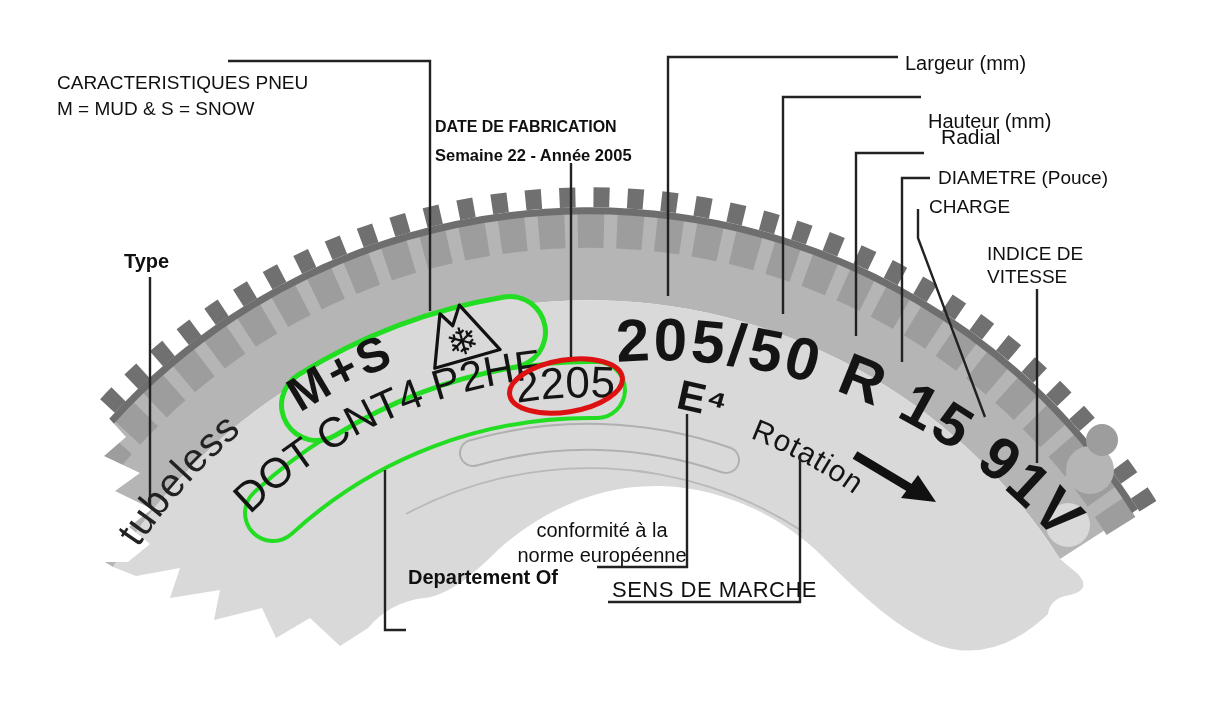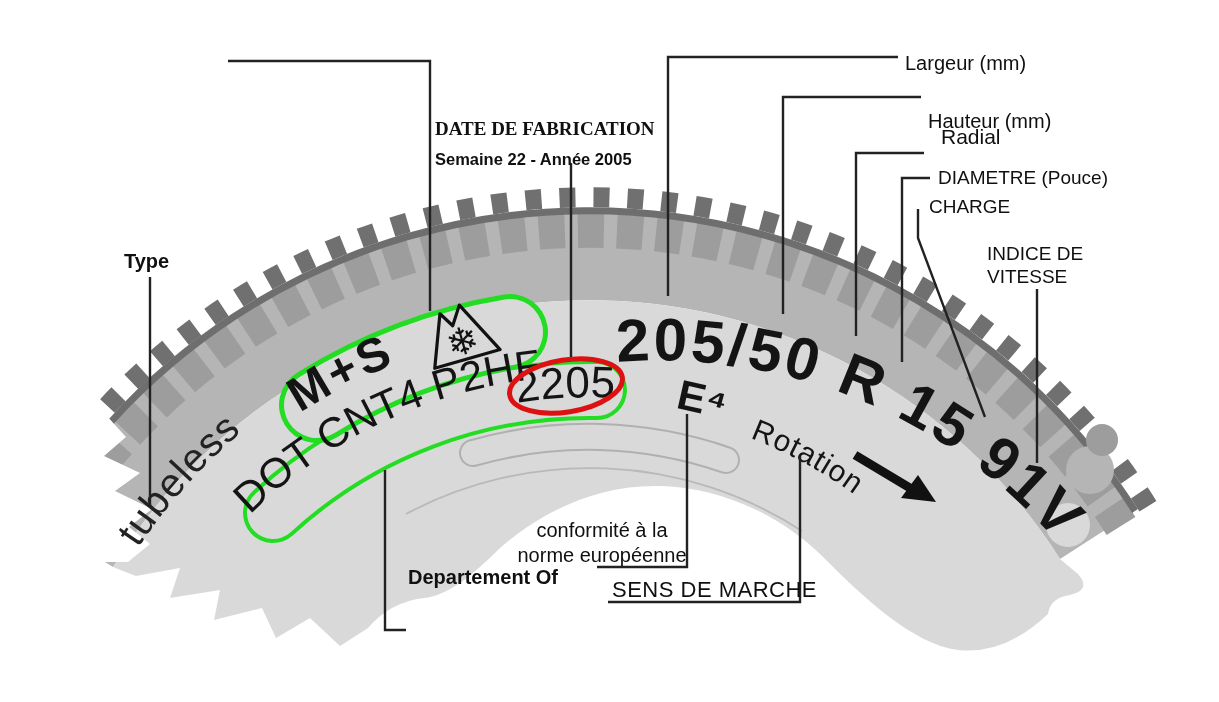--- a/index.html
+++ b/index.html
@@ -5,21 +5,21 @@
   html,body{margin:0;padding:0;background:#ffffff;}
   .stage{
     position:relative;width:1219px;height:702px;background:#ffffff;overflow:hidden;
     font-family:"Liberation Sans","DejaVu Sans",sans-serif;color:#111;
   }
   .stage svg{position:absolute;left:0;top:0;}
   .label{position:absolute;white-space:nowrap;color:#101010;}
   .lbl-caract{left:57px;top:70px;font-size:19px;line-height:26px;}
   .lbl-type{left:124px;top:250px;font-size:20px;font-weight:bold;}
   .lbl-date{left:435px;top:118px;}
-  .lbl-date .t1{font-size:19px;font-weight:bold;font-family:Liberation Serif, serif;}
+  .lbl-date .t1{font-size:16px;font-weight:bold;}
   .lbl-date .t2{font-size:16.5px;font-weight:bold;margin-top:10px;}
   .lbl-largeur{left:905px;top:45px;font-size:20px;margin-top:7px;}
   .lbl-hauteur{left:928px;top:85px;font-size:20px;margin-top:25px;}
   .lbl-radial{left:941px;top:125px;font-size:21px;}
   .lbl-diametre{left:938px;top:167px;font-size:19px;}
   .lbl-charge{left:929px;top:196px;font-size:19px;}
   .lbl-indice{left:987px;top:242px;font-size:19px;line-height:23px;}
   .lbl-conformite{left:497px;top:518px;width:210px;text-align:center;font-size:20px;line-height:25px;}
   .lbl-sens{left:612px;top:577px;font-size:22px;letter-spacing:0.5px;}
   .lbl-dept{left:408px;top:565px;font-size:20px;font-weight:bold;line-height:25px;}
@@ -120,20 +120,24 @@
       <path d="M924,153 L856,153 L856,336"></path>
       <path d="M930,178 L902,178 L902,362"></path>
       <path d="M918,209 L918,238 L985,417"></path>
       <path d="M1037,289 L1037,463"></path>
       <path d="M597,567 L687,567 L687,414"></path>
       <path d="M608,602 L800,602 L800,456"></path>
       <path d="M385,470 L385,630 L406,630"></path>
     </g>
   </svg>
 
+  <div class="label lbl-caract">
+    <div>CARACTERISTIQUES PNEU</div>
+    <div>M = MUD &amp; S = SNOW</div>
+  </div>
 
   <div class="label lbl-type">Type</div>
 
   <div class="label lbl-date">
     <div class="t1">DATE DE FABRICATION</div>
     <div class="t2">Semaine 22 - Année 2005</div>
   </div>
 
   <div class="label lbl-largeur">Largeur (mm)</div>
   <div class="label lbl-hauteur">Hauteur (mm)</div>

